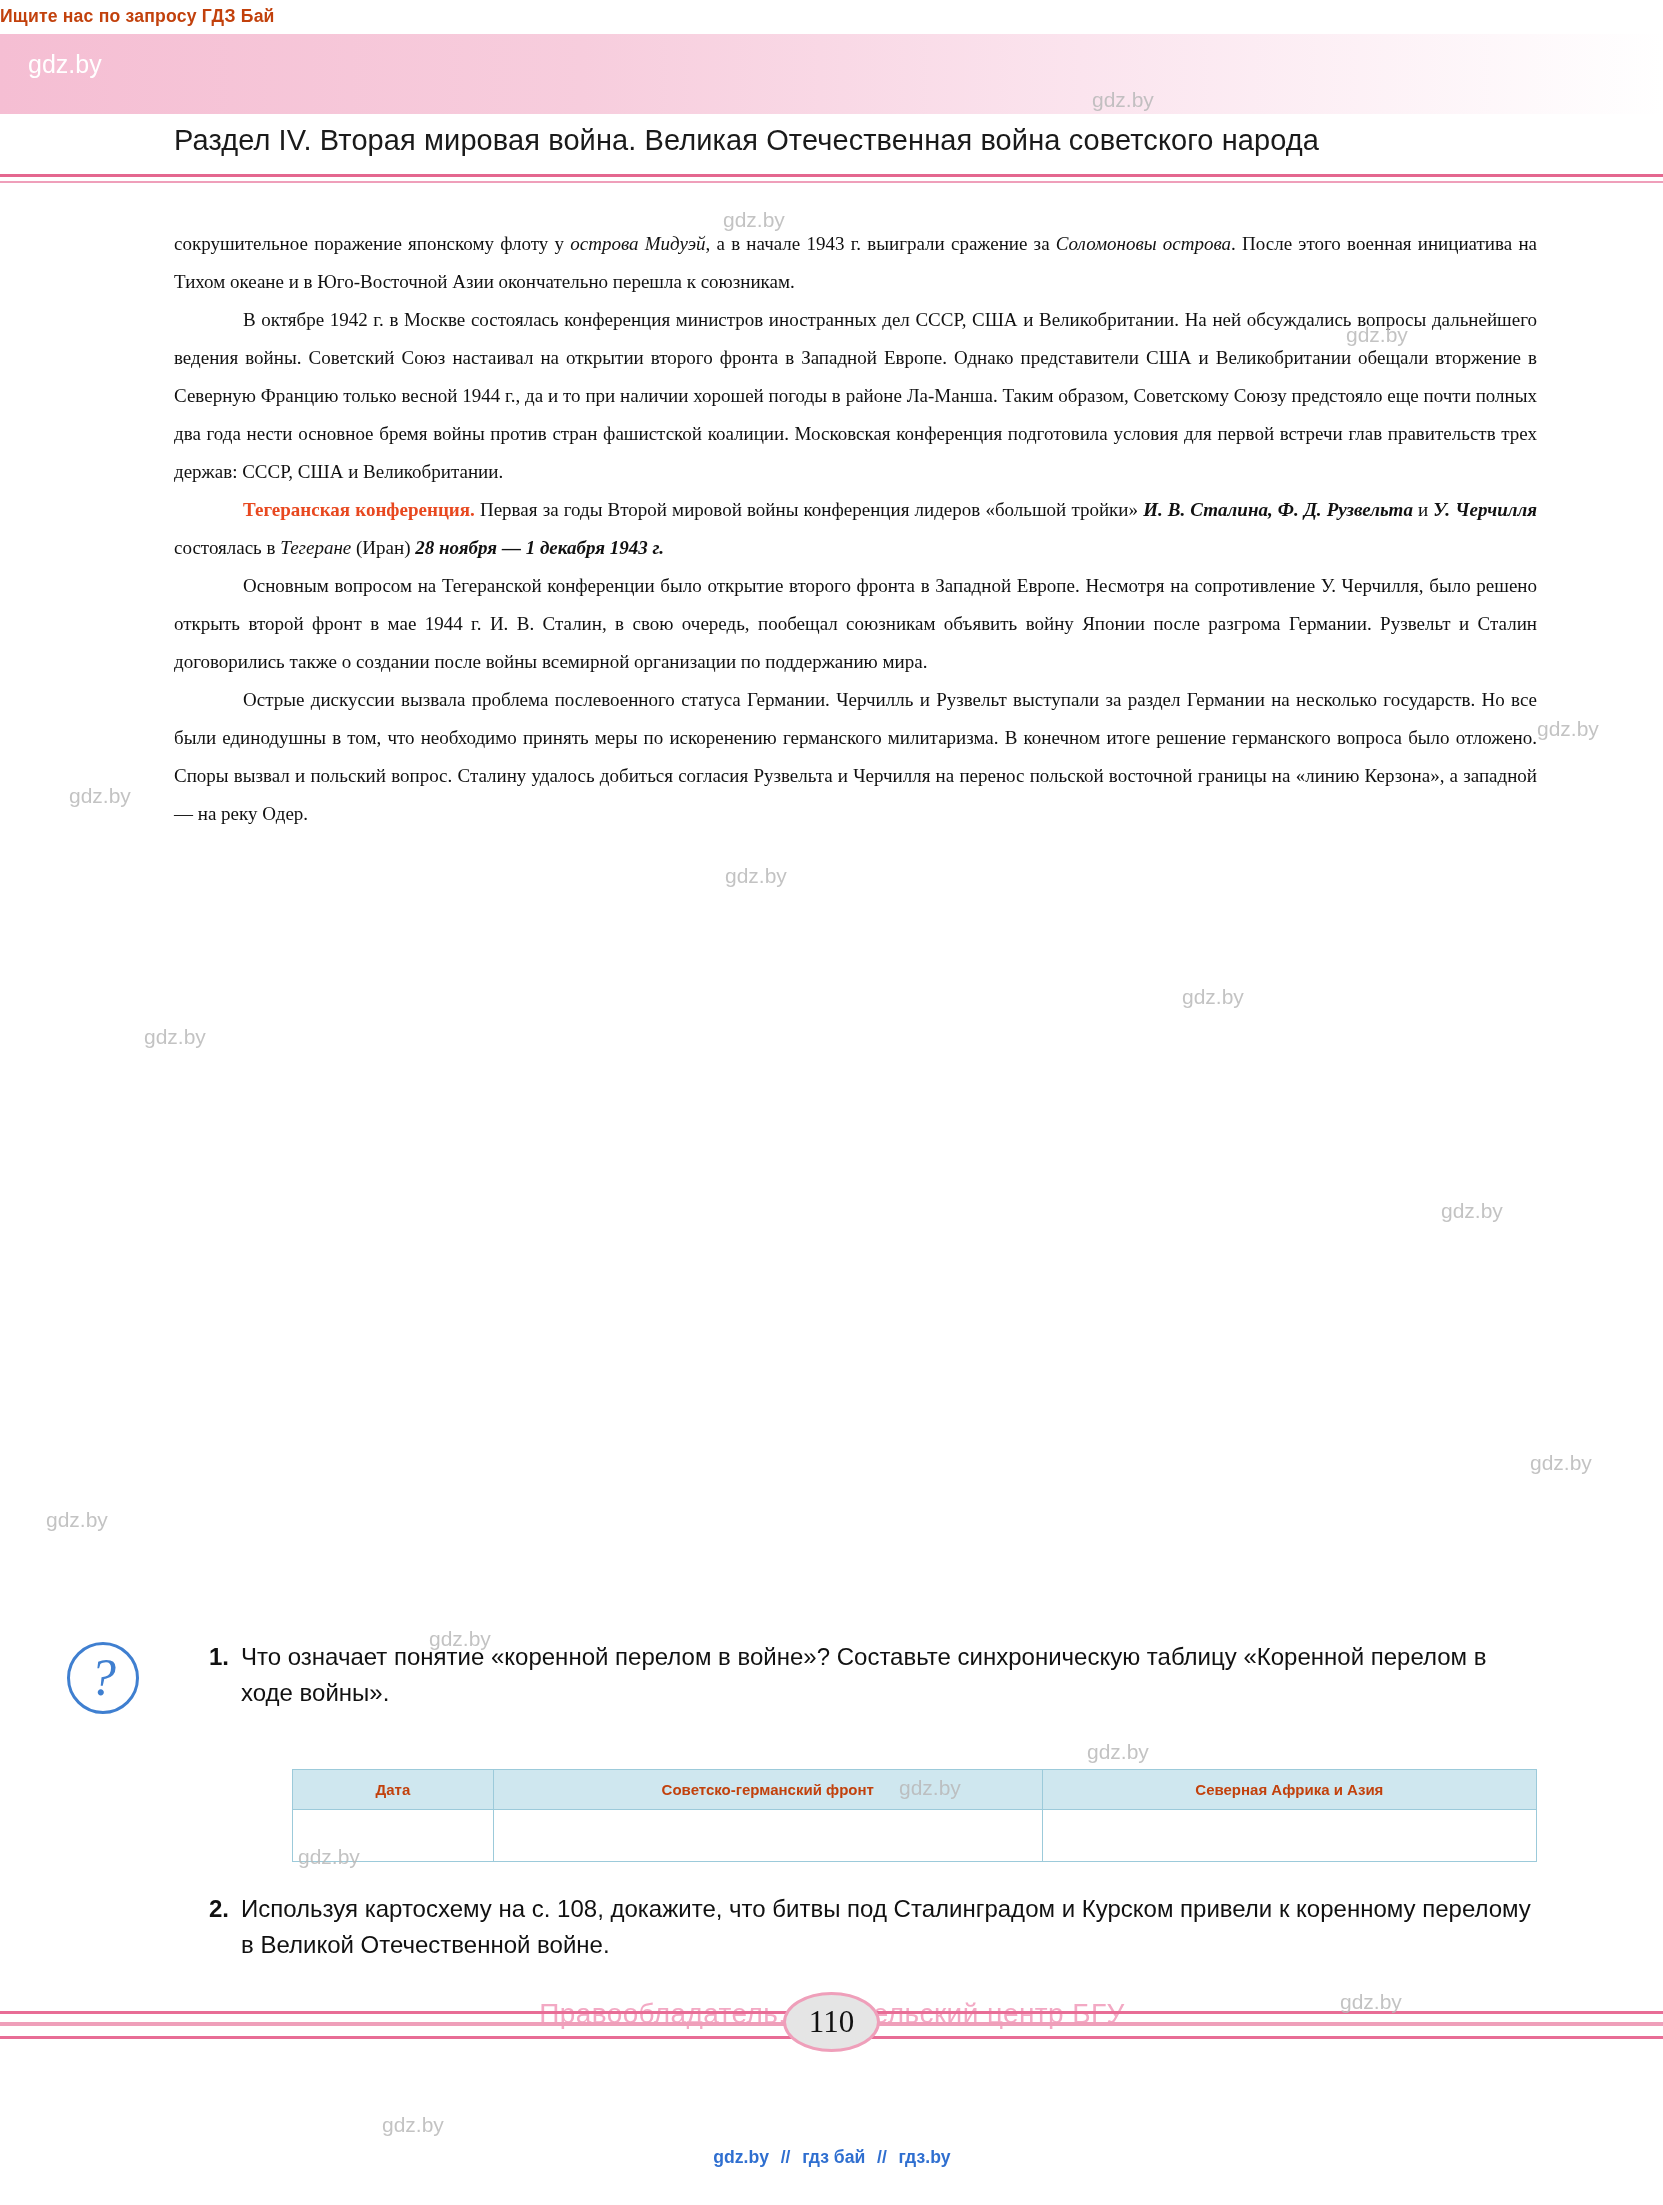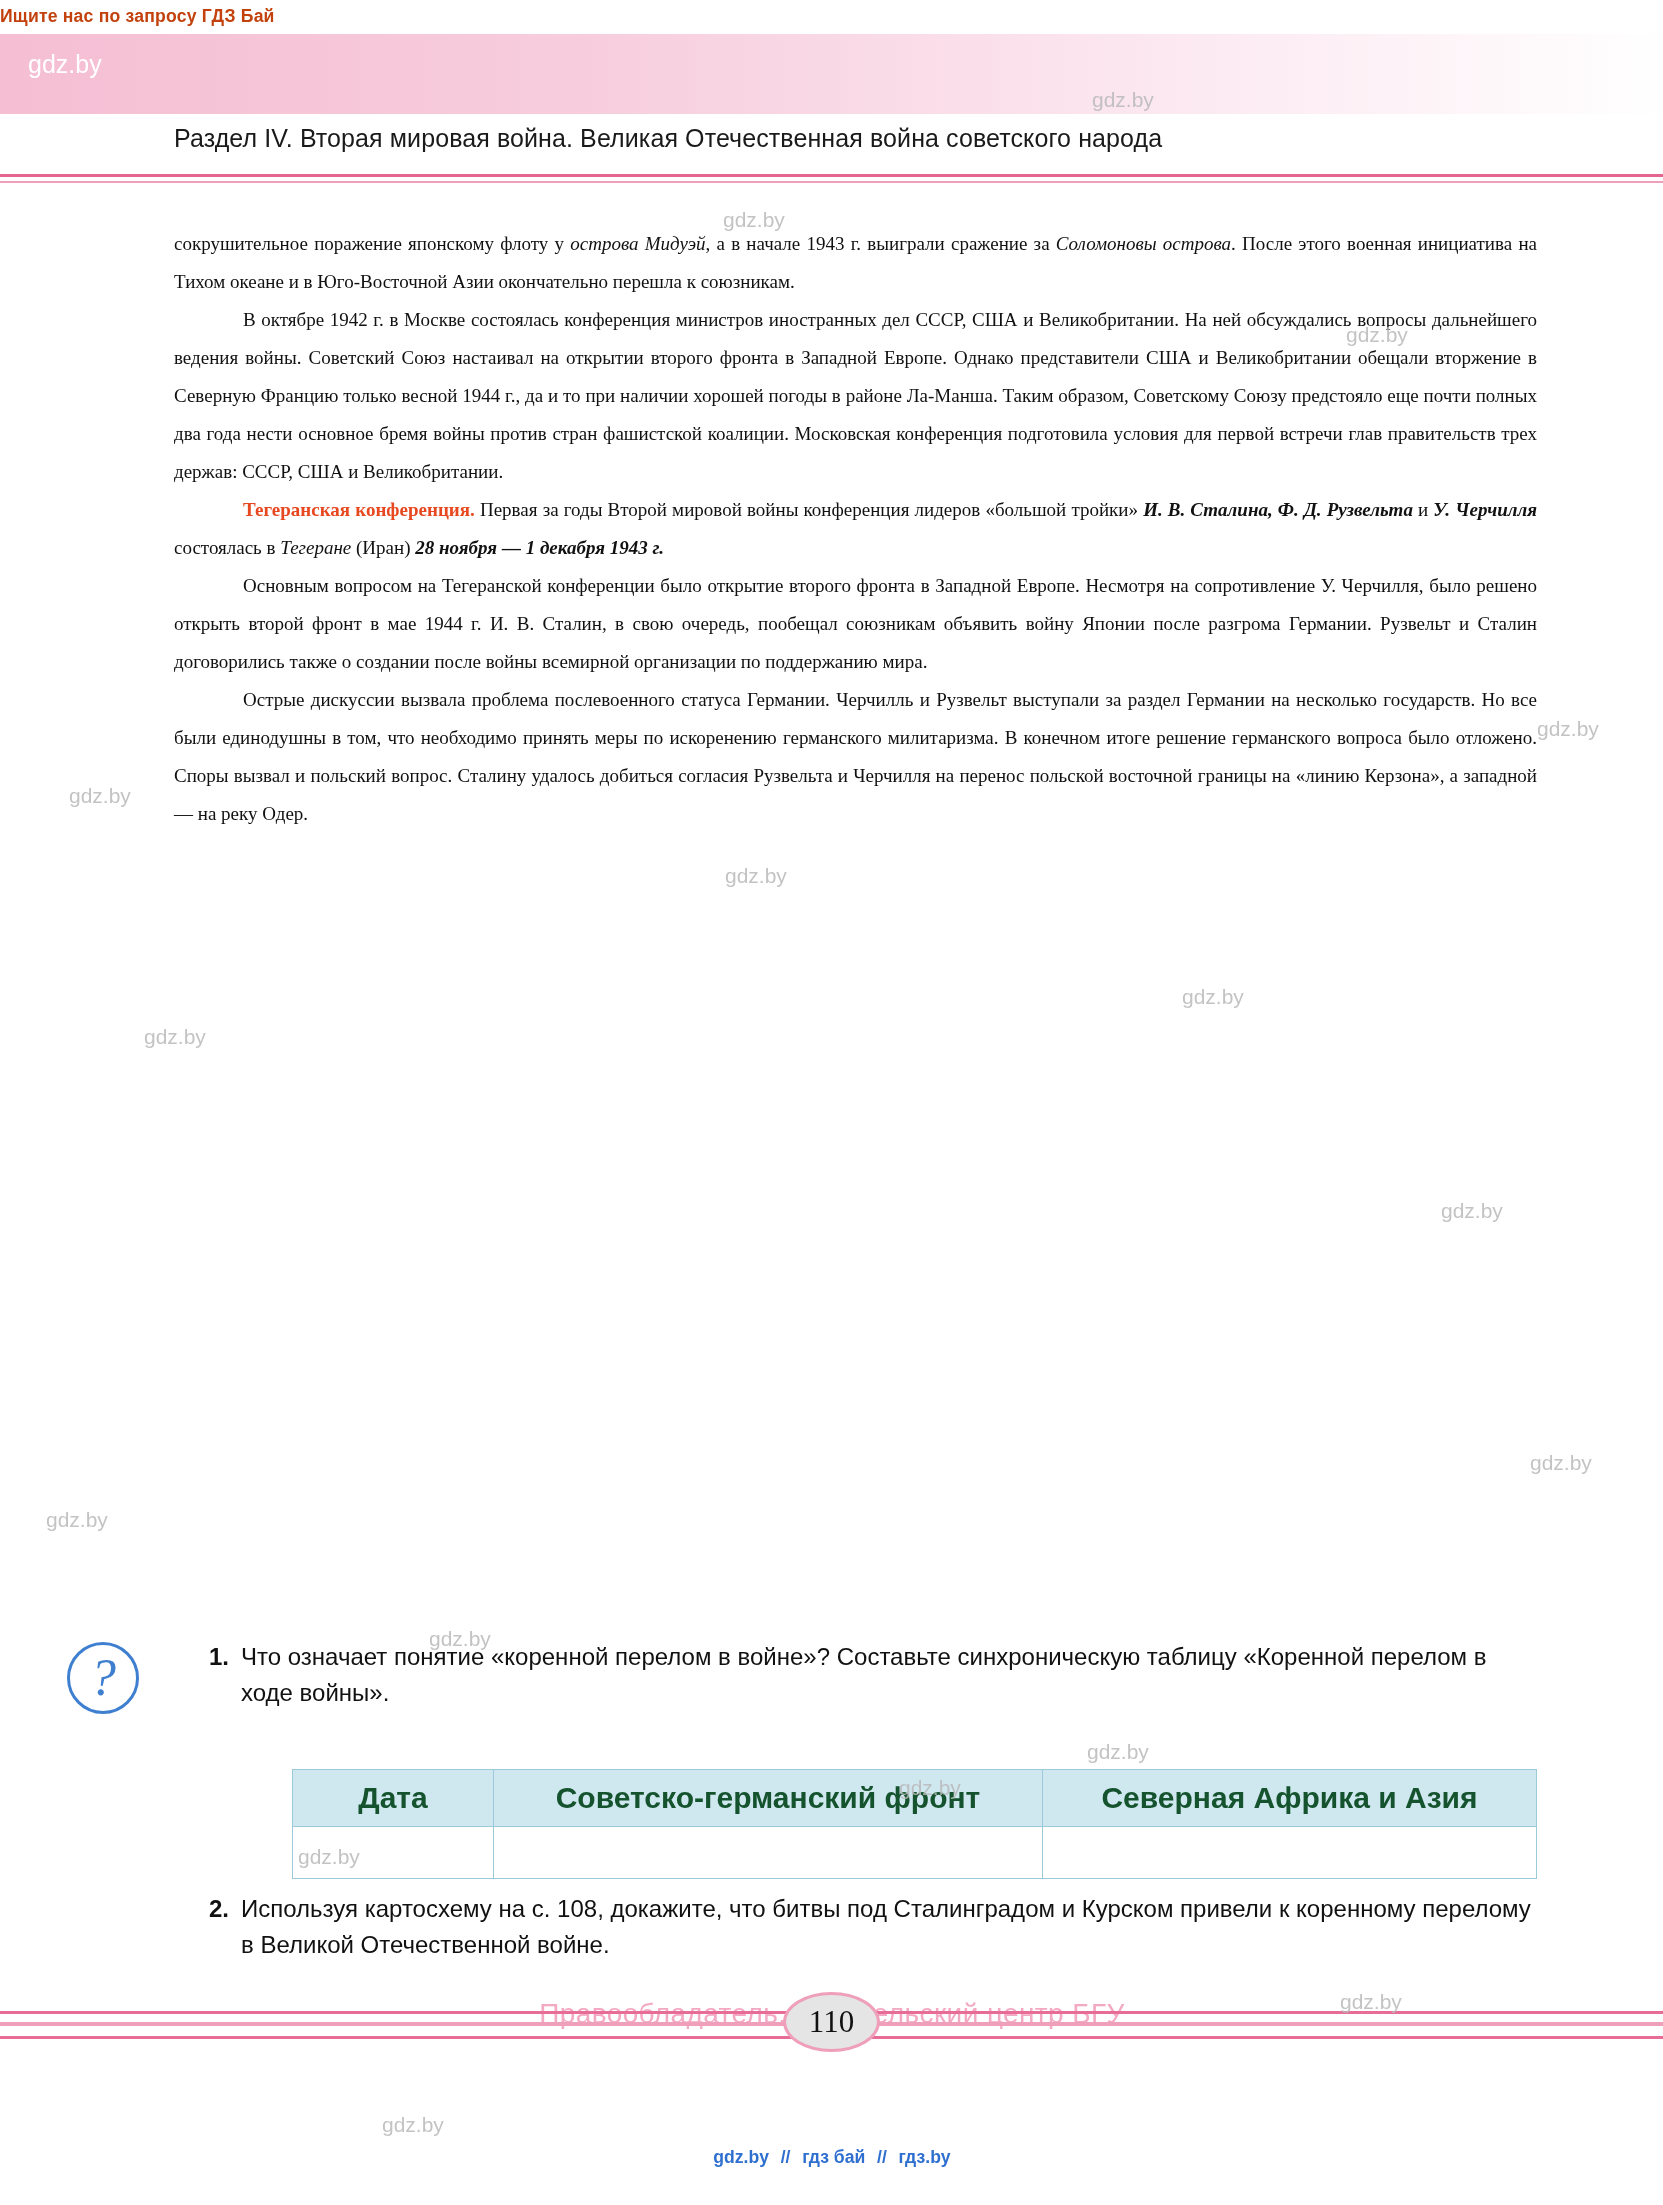--- a/index.html
+++ b/index.html
@@ -46,21 +46,21 @@
     font-size: 25px;
     color: #ffffff;
     font-weight: normal;
   }
   .header-title {
     position: absolute;
     top: 124px;
     left: 174px;
     width: 1363px;
     font-family: "Liberation Sans", sans-serif;
-    font-size: 25px;
+    font-size: 29px;
     color: #1a1a1a;
     letter-spacing: 0.1px;
     text-align: left;
   }
   .rule-top {
     position: absolute;
     left: 0;
     width: 1664px;
     background: #e8537f;
   }
@@ -137,23 +137,23 @@
     position: absolute;
     top: 1769px;
     left: 292px;
     width: 1245px;
     border-collapse: collapse;
     font-family: "Liberation Sans", sans-serif;
   }
   .tbl th {
     background: #cfe7ef;
     border: 1.7px solid #9ccada;
-    font-size: 30px;
-    font-weight: bold;
-    color: #14532d;
+    font-size: 15px;
+    font-weight: bold;
+    color: #c2410c;
     padding: 11px 5px;
     text-align: center;
   }
   .tbl td {
     border: 1.7px solid #9ccada;
     height: 49px;
     background: #ffffff;
   }
   .c1 { width: 195px; }
   .c2 { width: 553px; }

